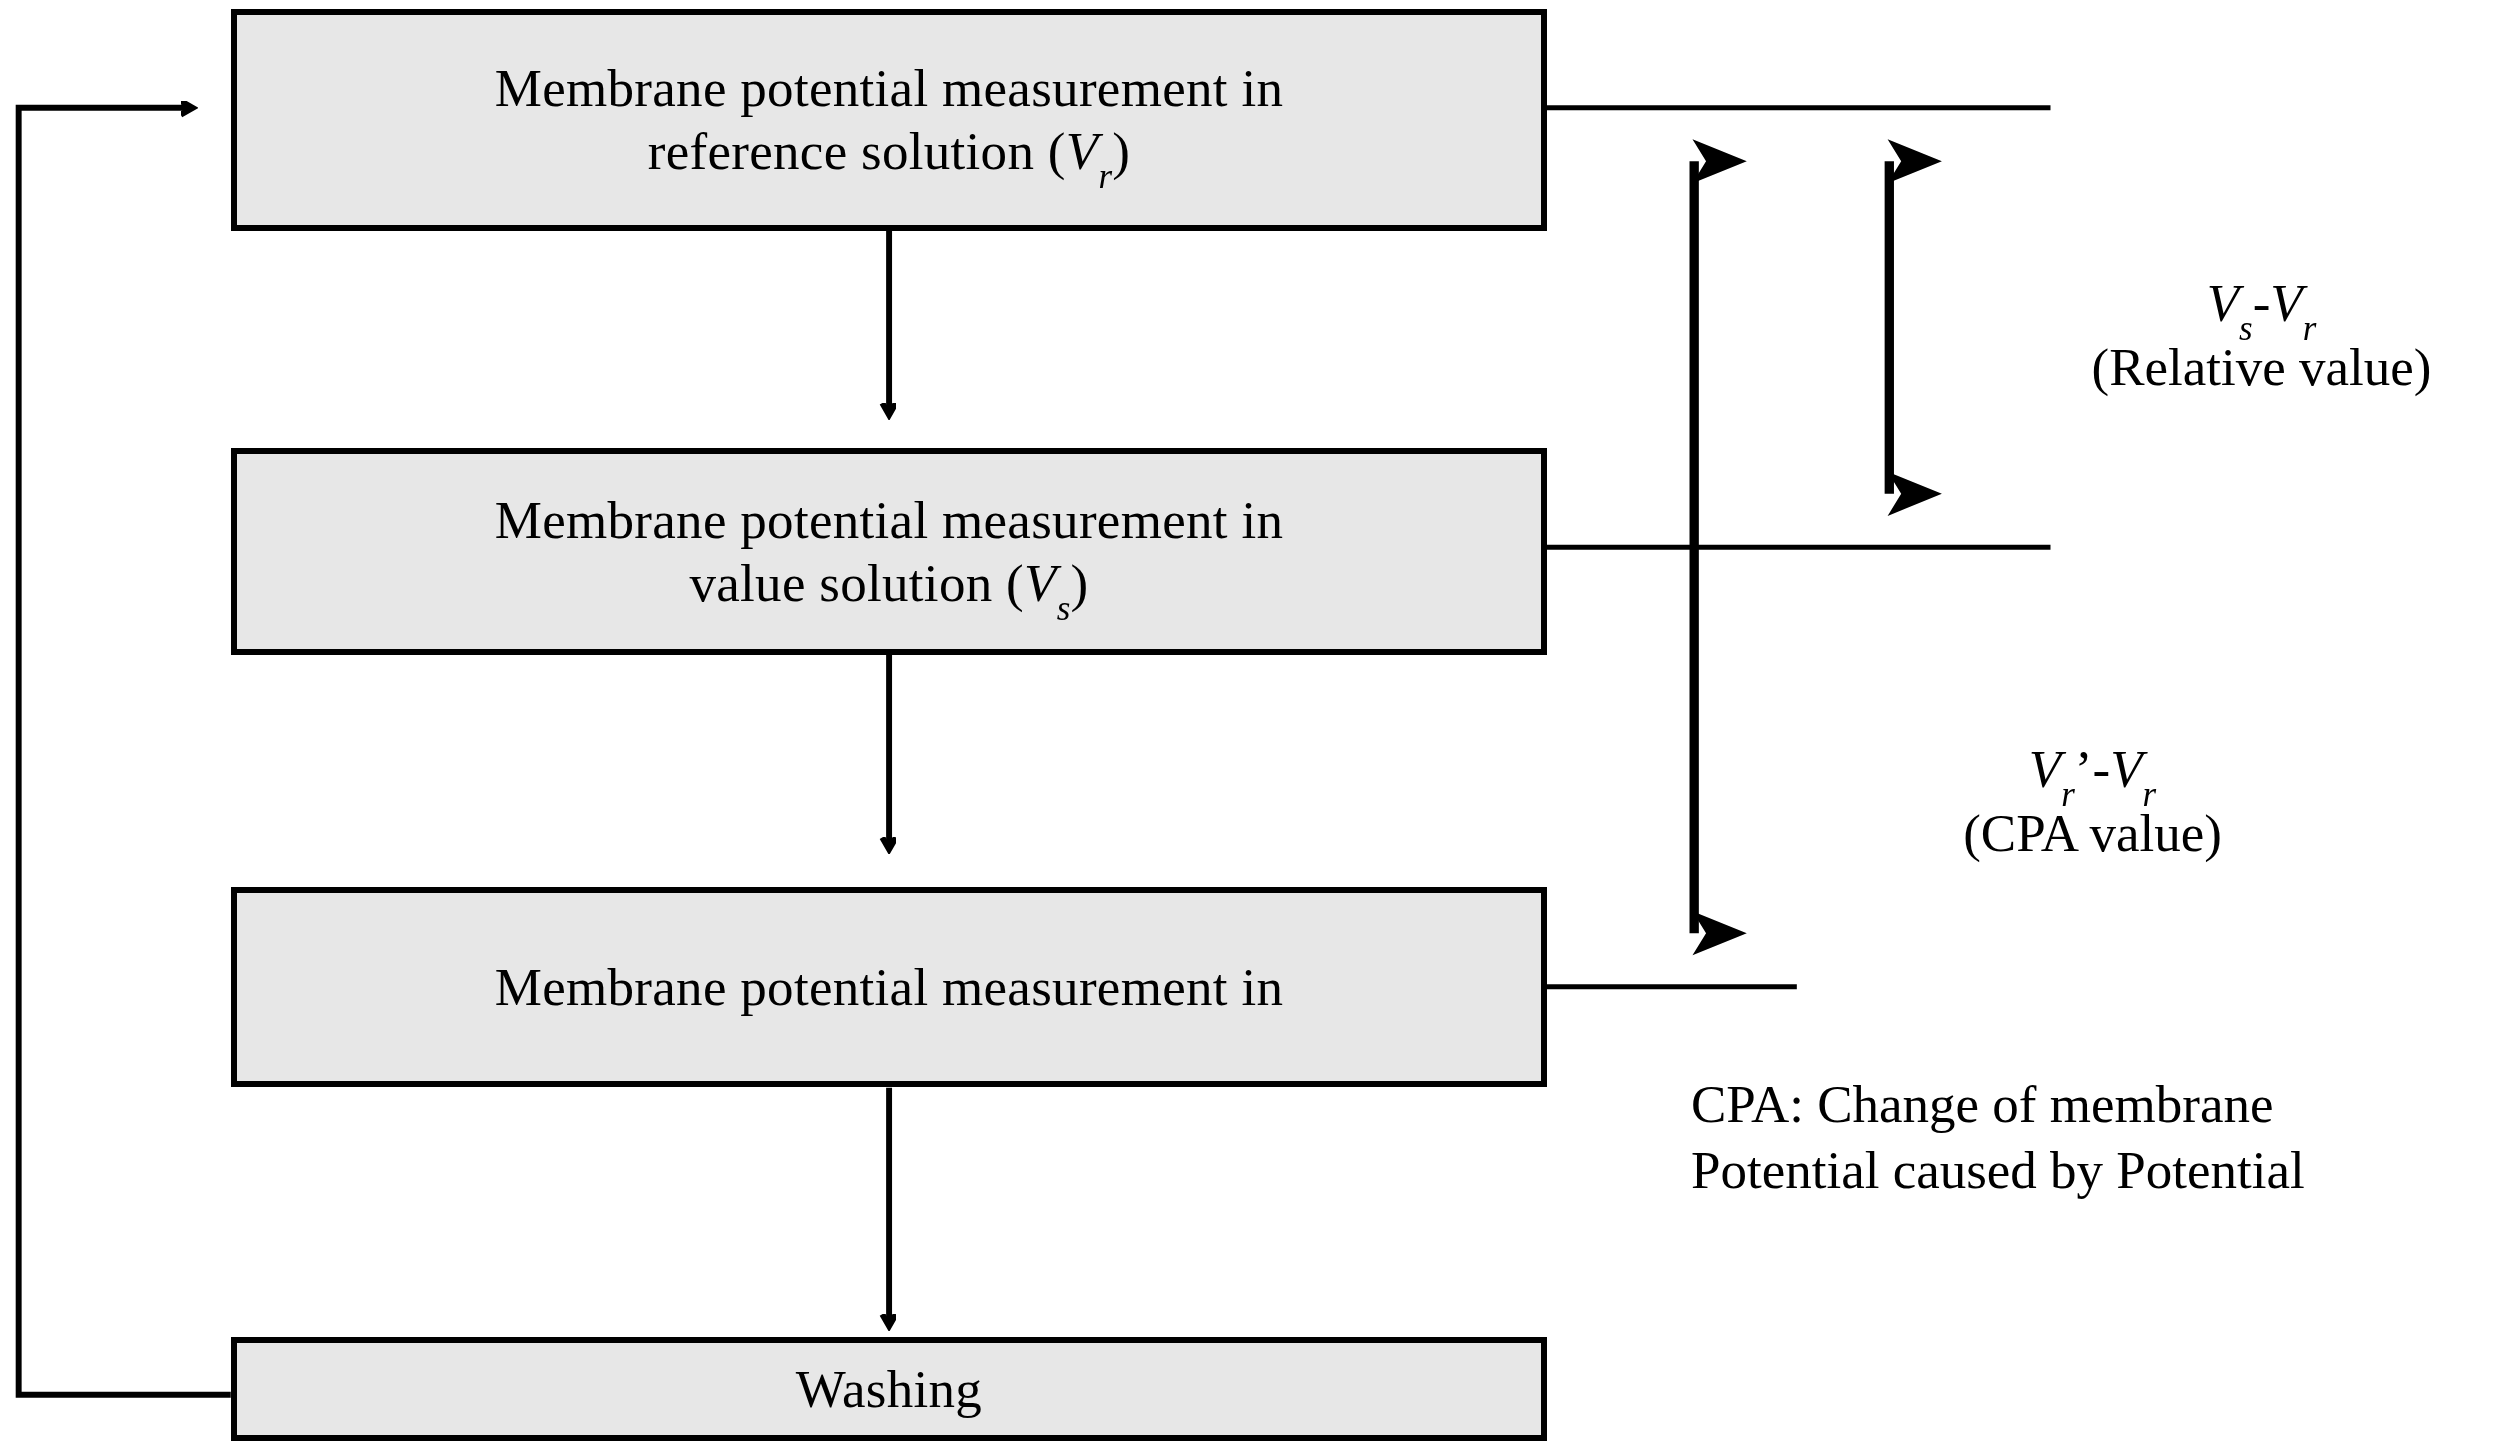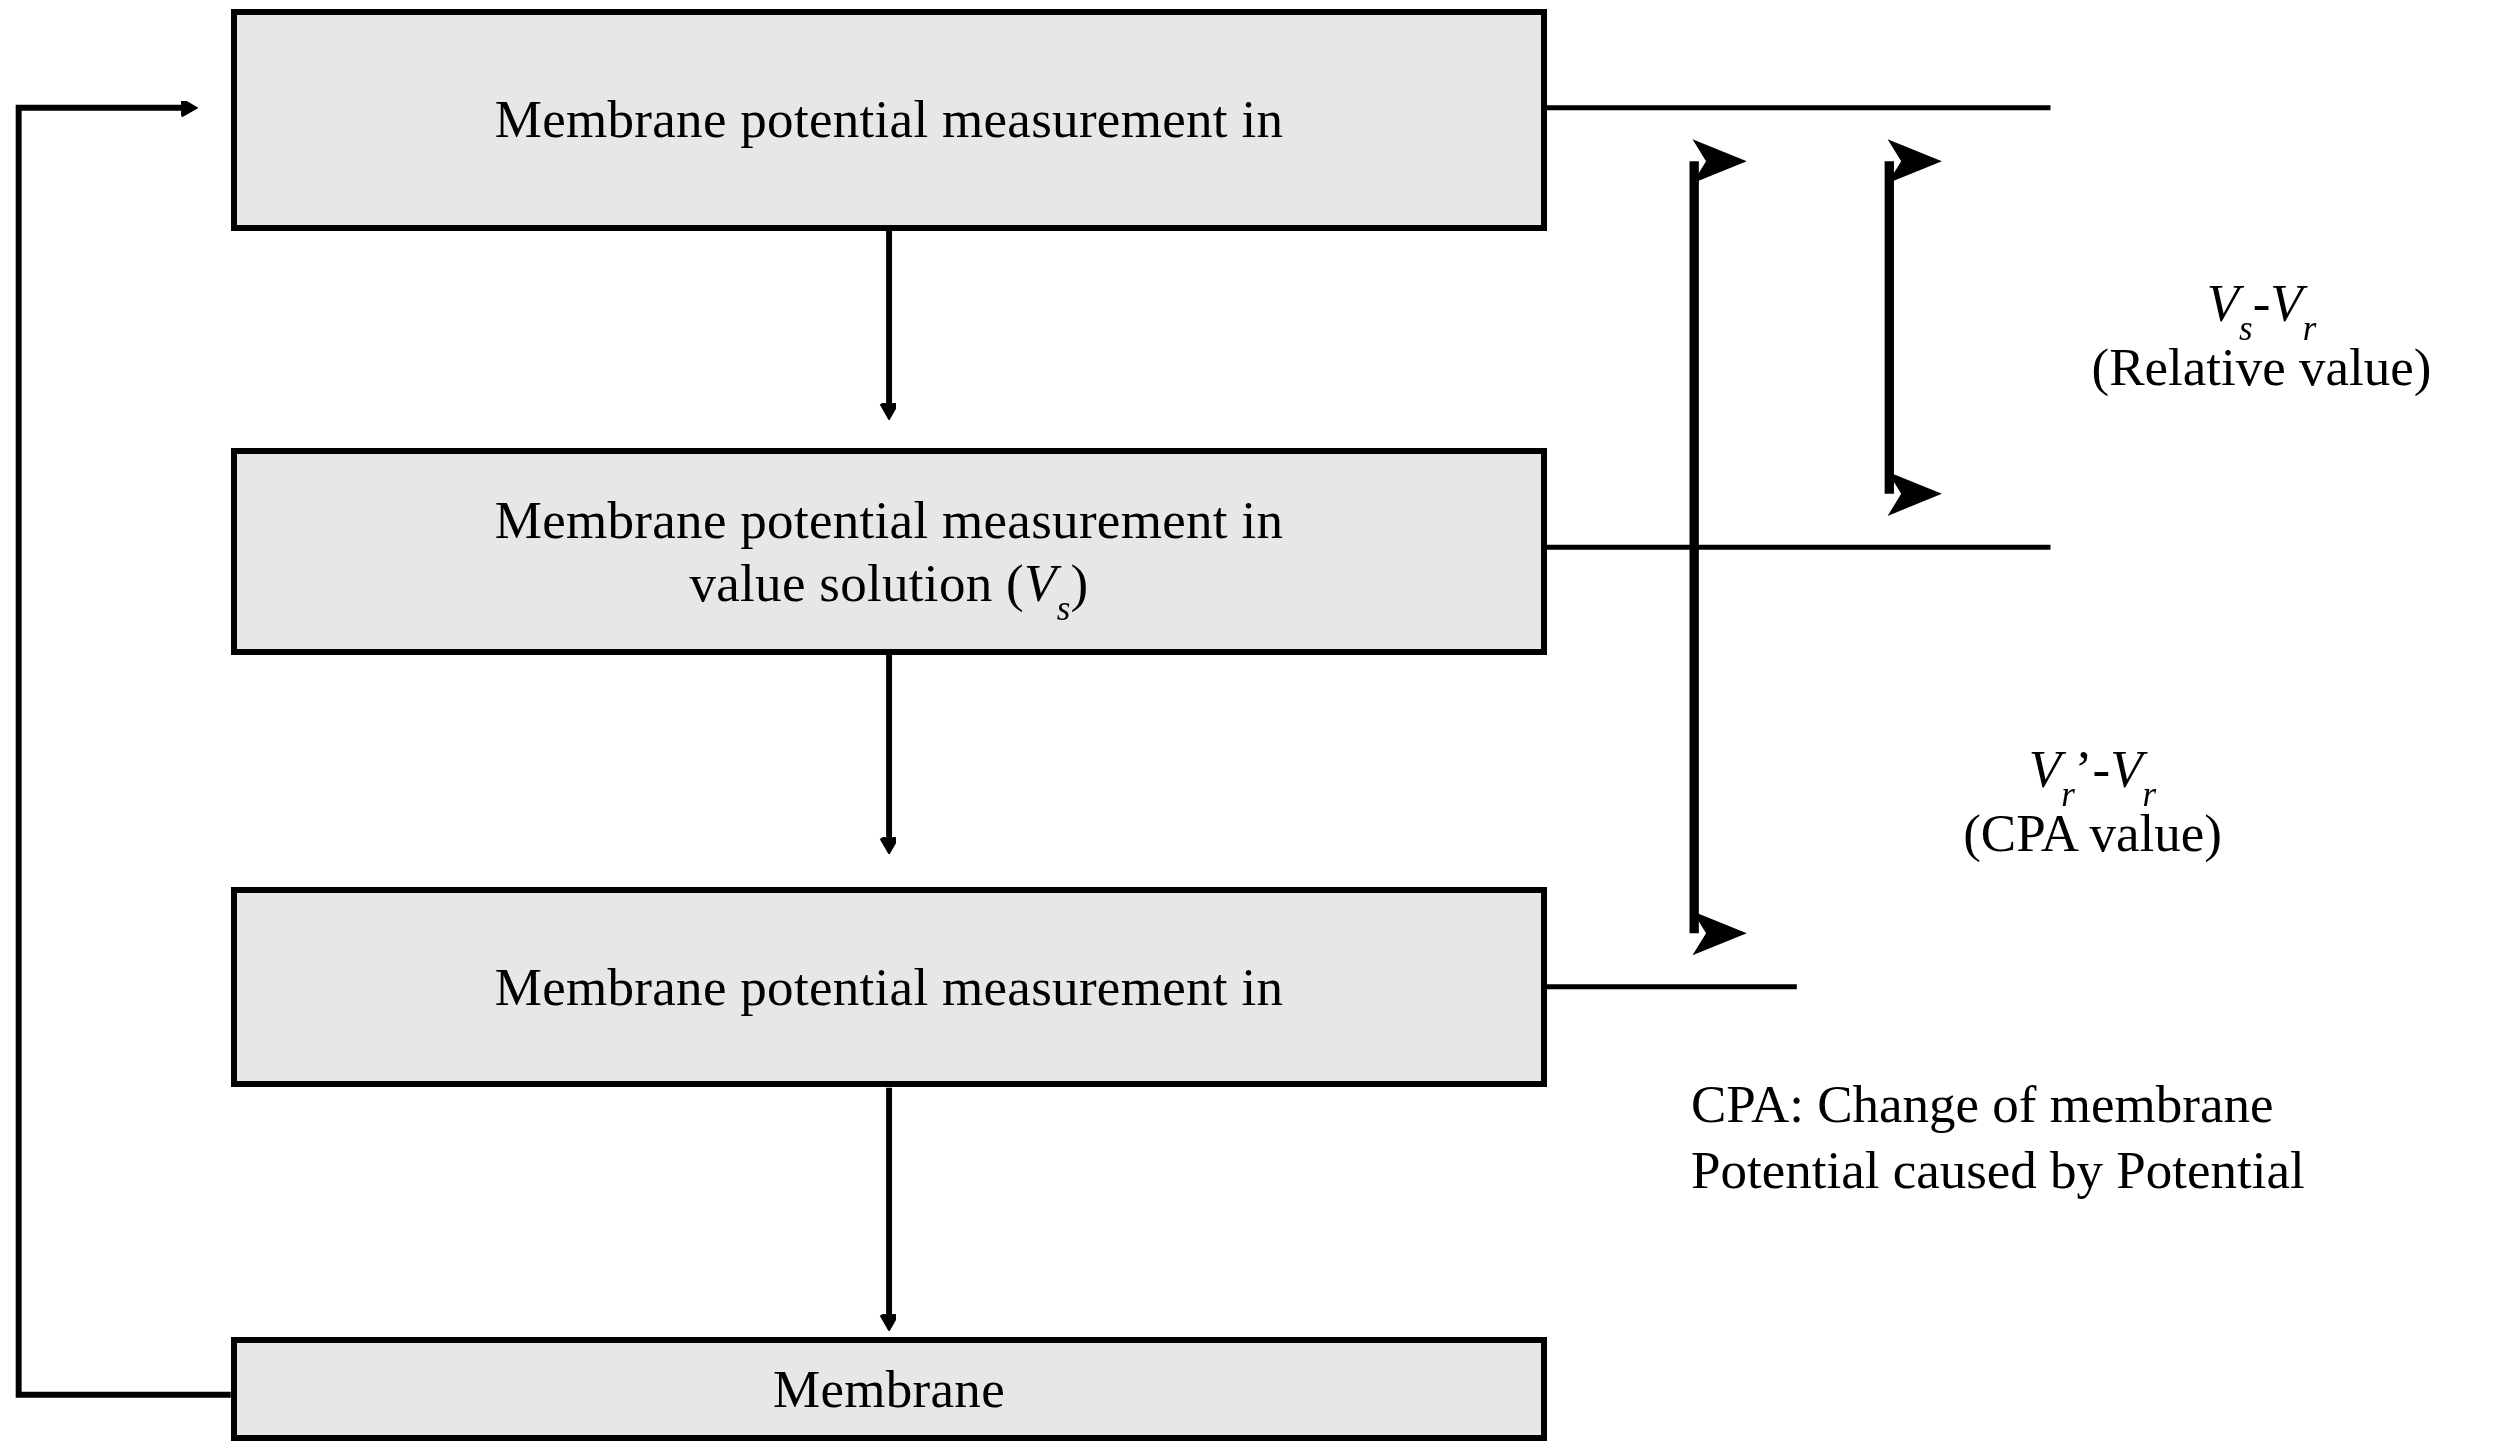--- a/index.html
+++ b/index.html
@@ -121,33 +121,34 @@
       <line x1="1997" y1="190" x2="1997" y2="1100" stroke="#000" stroke-width="11" marker-start="url(#arrowSolidUp)" marker-end="url(#arrowSolidDown)"></line>
     </g>
 
     <g>
       <line x1="2227" y1="190" x2="2227" y2="582" stroke="#000" stroke-width="11" marker-start="url(#arrowSolidUp)" marker-end="url(#arrowSolidDown)"></line>
     </g>
   </svg>
 
   <div class="proc-box" style="left:231px; top:8.5px; width:1316px; height:222px;">
     <div class="ln">Membrane potential measurement in</div>
+    <div class="ln"><span>reference solution (</span><span class="mathvar">V</span><span class="sub">r</span><span>)</span></div>
   </div>
 
   <div class="proc-box" style="left:231px; top:448px; width:1316px; height:207px;">
     <div class="ln">Membrane potential measurement in</div>
     <div class="ln"><span>value solution (</span><span class="mathvar">V</span><span class="sub">s</span><span>)</span></div>
   </div>
 
   <div class="proc-box" style="left:231px; top:887px; width:1316px; height:200px;">
     <div class="ln">Membrane potential measurement in</div>
   </div>
 
   <div class="proc-box" style="left:231px; top:1337px; width:1316px; height:104px;">
-    <div class="ln">Membrane</div>
+    <div class="ln">Washing</div>
   </div>
 
   <div class="annot" style="left:1855px; top:738px; width:475px;">
     <span class="eq"><span class="mathvar">V</span><span class="sub">r</span><span>’</span><span>-</span><span class="mathvar">V</span><span class="sub">r</span></span>
     <span class="eq">(CPA value)</span>
   </div>
 
   <div class="annot" style="left:2024px; top:272px; width:475px;">
     <span class="eq"><span class="mathvar">V</span><span class="sub">s</span><span>-</span><span class="mathvar">V</span><span class="sub">r</span></span>
     <span class="eq">(Relative value)</span>

